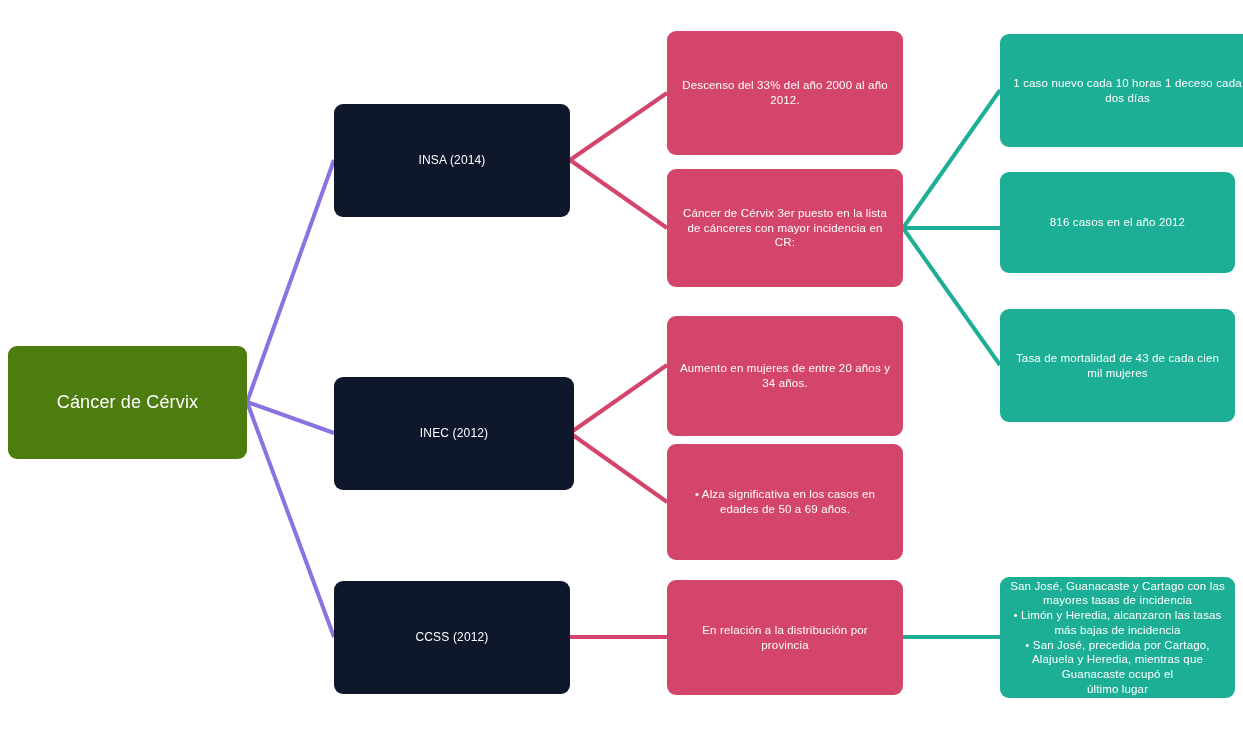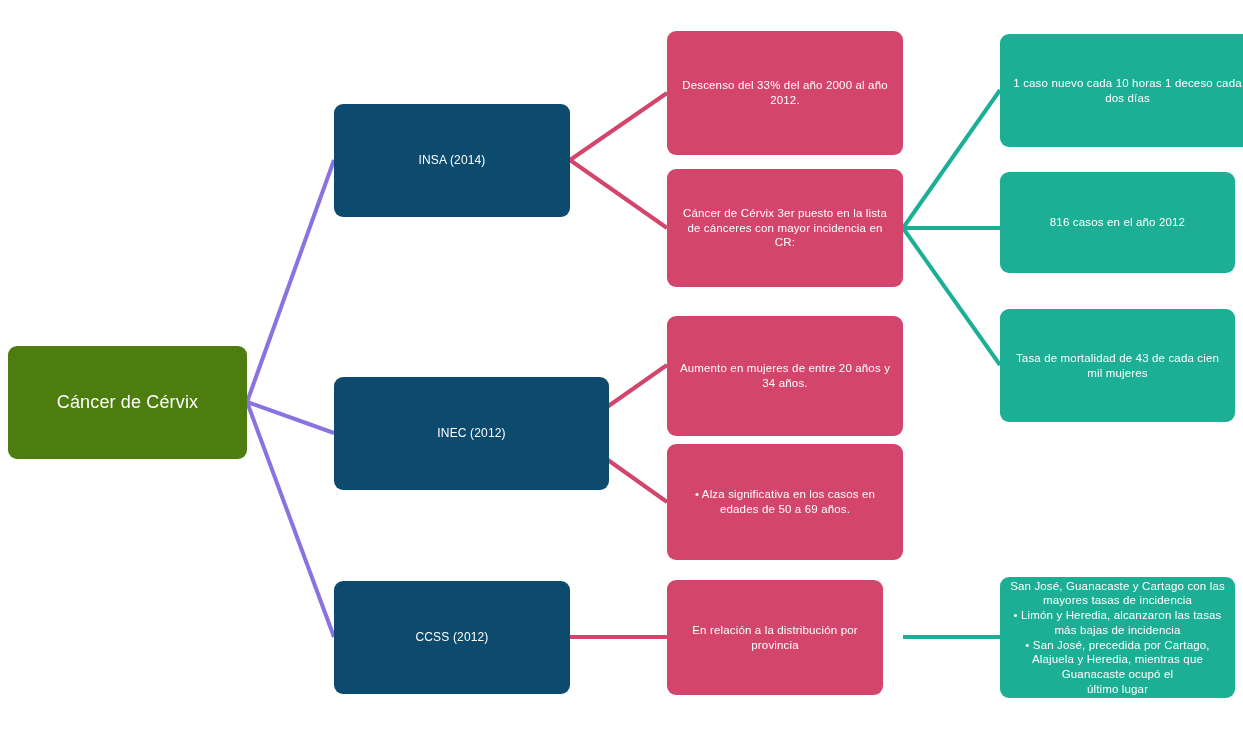--- a/index.html
+++ b/index.html
@@ -37,21 +37,21 @@
     padding: 6px 10px;
     z-index: 2;
     white-space: pre-line;
     letter-spacing: 0.15px;
   }
   .node.root {
     background: #4d7c0f;
     font-size: 18px;
   }
   .node.level1 {
-    background: #0c4a6e;
+    background: #0f172a;
     font-size: 12px;
   }
   .node.level2 {
     background: #D3456B;
     border-radius: 9px;
   }
   .node.level3 {
     background: #1CAF95;
   }
   .node-label {
@@ -80,21 +80,21 @@
     </svg>
 
   <div class="node root" style="left: 8px; top: 346px; width: 239px; height: 113px;">
     <span class="node-label">Cáncer de Cérvix</span>
   </div>
 
   <div class="node level1" style="left: 334px; top: 104px; width: 236px; height: 113px;">
     <span class="node-label">INSA (2014)</span>
   </div>
 
-  <div class="node level1" style="left: 334px; top: 377px; width: 275px; height: 113px; justify-content: flex-end;">
+  <div class="node level1" style="left: 334px; top: 377px; width: 240px; height: 113px; justify-content: flex-end;">
     <span class="node-label">INEC  (2012)</span>
   </div>
 
   <div class="node level1" style="left: 334px; top: 581px; width: 236px; height: 113px;">
     <span class="node-label">CCSS (2012)</span>
   </div>
 
   <div class="node level2" style="left: 667px; top: 31px; width: 236px; height: 124px;">
     <span class="node-label">Descenso del 33% del año 2000 al año 2012.</span>
   </div>
@@ -104,21 +104,21 @@
   </div>
 
   <div class="node level2" style="left: 667px; top: 305px; width: 236px; height: 120px; margin-top: 11px;">
     <span class="node-label">Aumento en mujeres de  entre 20 años y 34 años.</span>
   </div>
 
   <div class="node level2" style="left: 667px; top: 444px; width: 236px; height: 116px;">
     <span class="node-label">• Alza significativa en los casos en edades de  50 a  69 años.</span>
   </div>
 
-  <div class="node level2" style="left: 667px; top: 580px; width: 216px; height: 115px;">
+  <div class="node level2" style="left: 667px; top: 580px; width: 236px; height: 115px;">
     <span class="node-label">En relación a la distribución por provincia</span>
   </div>
 
   <div class="node level3" style="left: 1000px; top: 34px; width: 255px; height: 113px;">
     <span class="node-label">1 caso nuevo cada 10 horas 1 deceso cada dos días</span>
   </div>
 
   <div class="node level3" style="left: 1000px; top: 172px; width: 235px; height: 101px; justify-content: center;">
     <span class="node-label">816 casos en el año 2012</span>
   </div>

